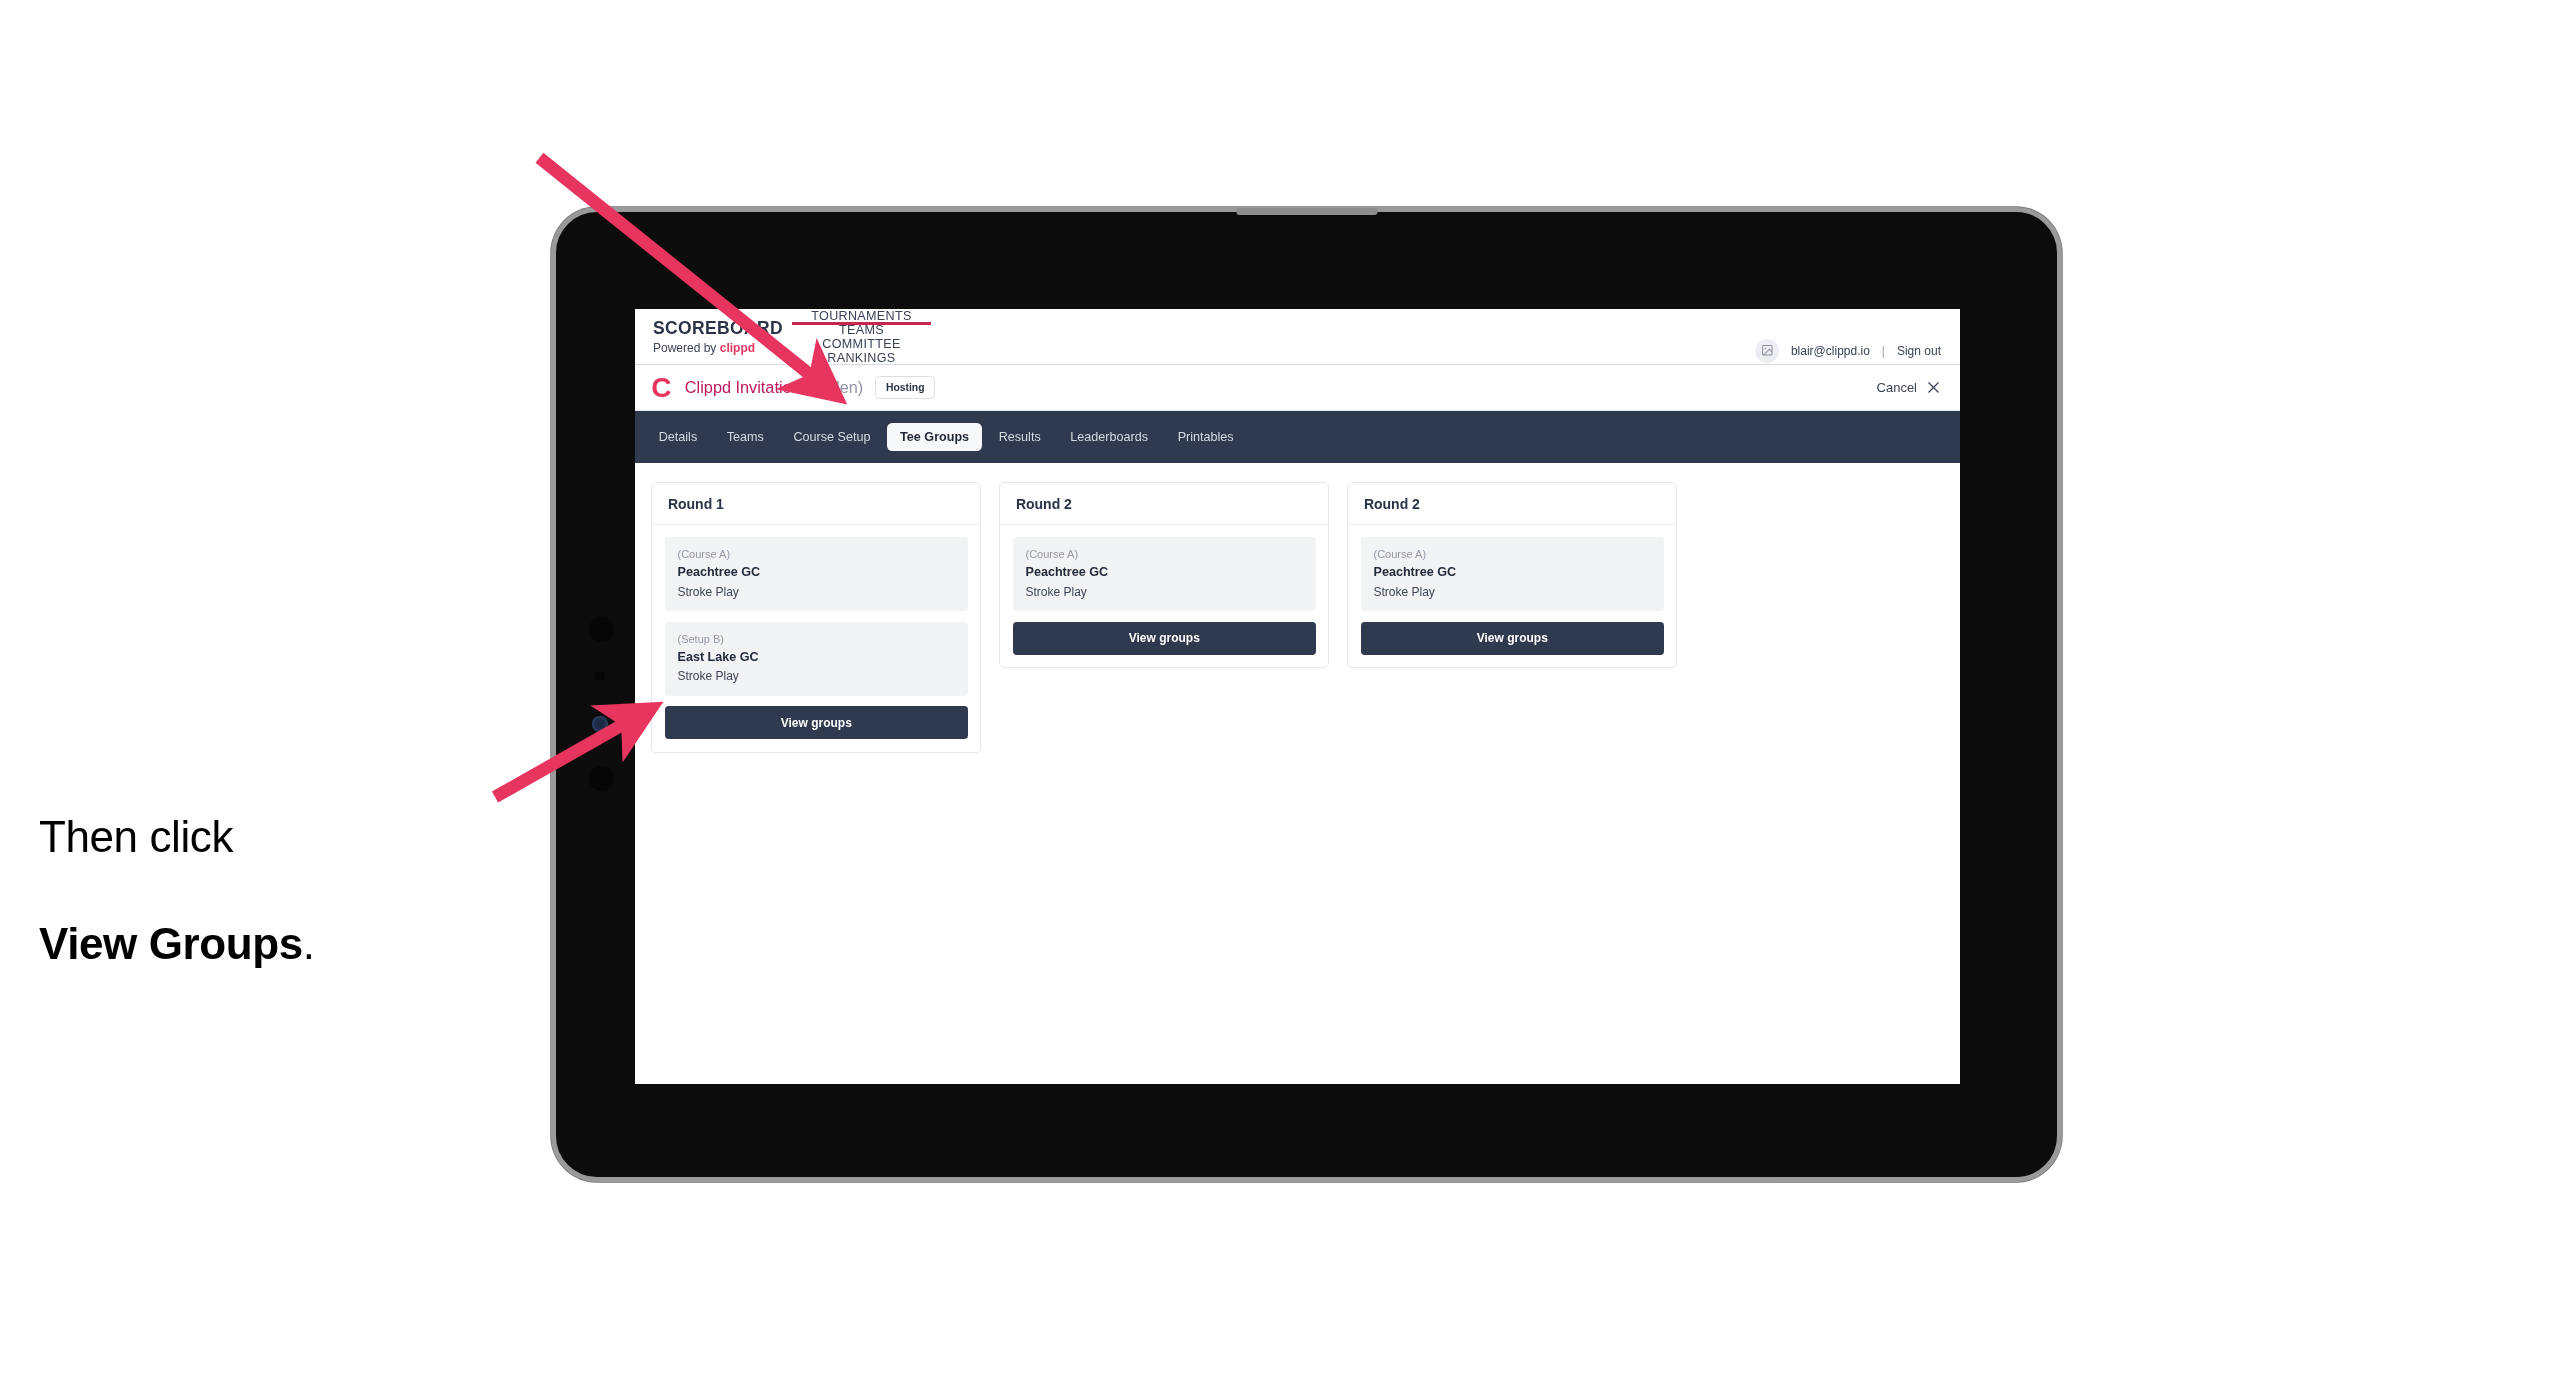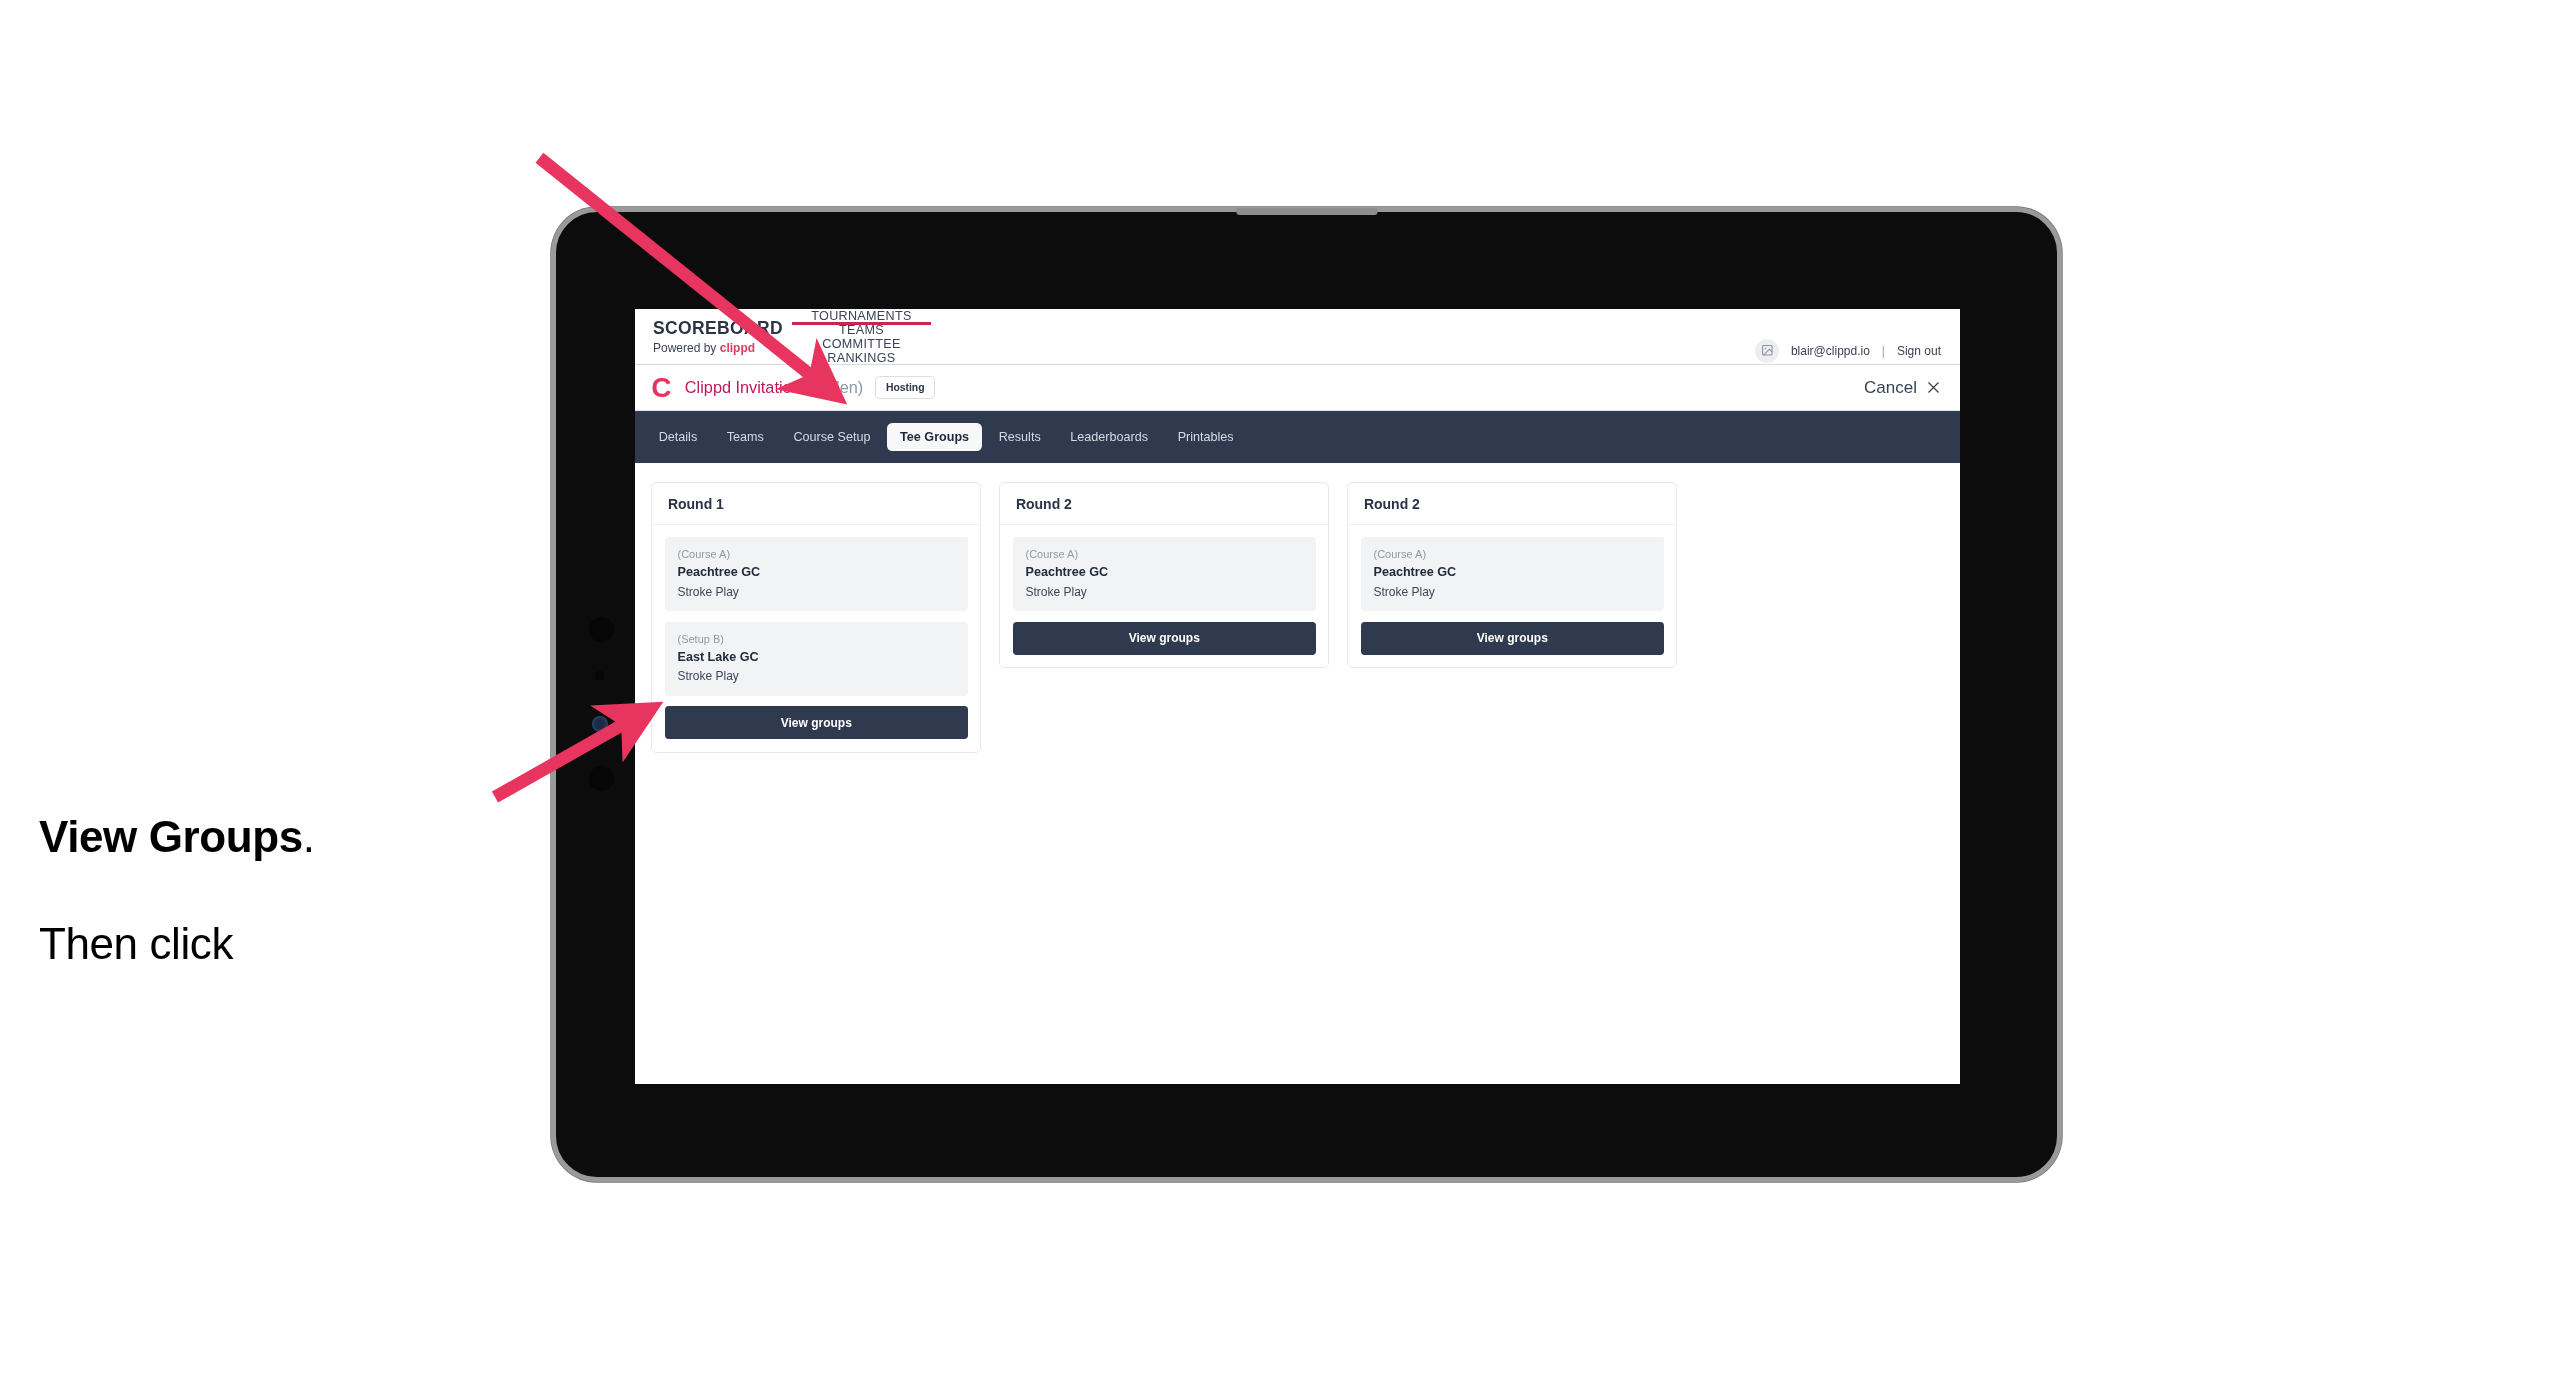--- a/index.html
+++ b/index.html
@@ -114,21 +114,21 @@
     margin-right: 13.3px;
   }
   #tourn-name { font-size: 16.3px; color:#be185d; }
   #tourn-div { font-size: 16.3px; color:#8f96a3; margin-left: 7.4px; }
   #hosting-badge {
     margin-left: 12px; font-size: 10.4px; font-weight:700; color:#2b3446;
     border:0.7px solid #dcdee3; border-radius: 4.4px; padding: 5.2px 9.6px; background:#fff;
   }
   #cancel-wrap {
     margin-left:auto; display:flex; align-items:center; gap:9px;
-    font-size: 17px; color:#3a4256; cursor:pointer;
+    font-size: 13px; color:#3a4256; cursor:pointer;
   }
 
   
   #tabbar {
     height: 52px; background: #2f3a4f;
     display:flex; align-items:center; padding-left: 10.4px; gap: 3px;
   }
   .tab {
     font-size: 12.6px; color:#d6dae2; padding: 6.7px 13.3px; border-radius: 5.2px;
     cursor:pointer; white-space:nowrap;
@@ -165,22 +165,22 @@
     display:block;
   }
 </style>
 </head>
 <body>
 
 <div id="stage">
 
 
   <div class="annot" id="annot-bot">
+    <span class="ln">Then click</span>
     <span class="ln"><span class="strong">View Groups</span><span>.</span></span>
-    <span class="ln">Then click</span>
   </div>
 
   <div id="tablet">
     <span class="dot" id="dot1"></span>
     <span class="dot" id="dot2"></span>
     <span class="dot" id="dot3"></span>
     <span class="dot" id="dot4"></span>
 
     <div id="screen">
 

